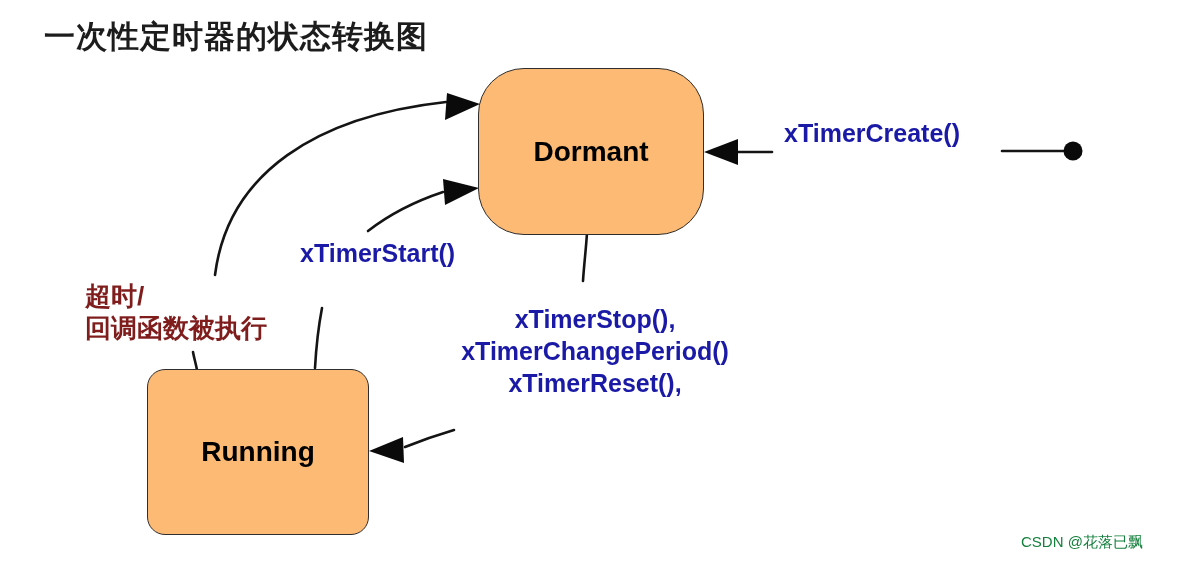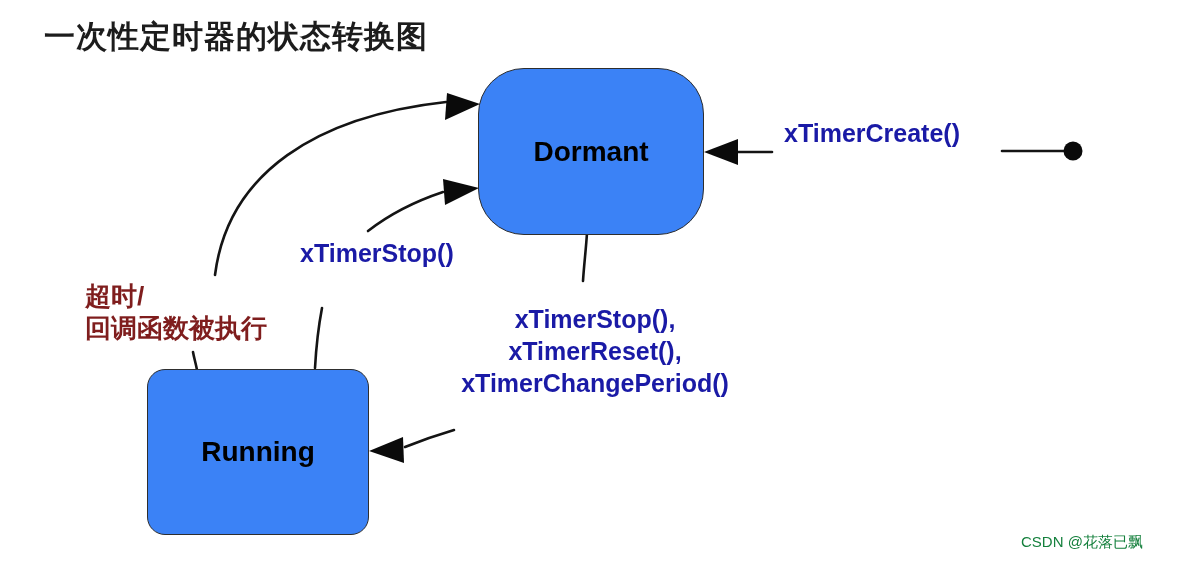--- a/index.html
+++ b/index.html
@@ -17,21 +17,21 @@
   }
   .edges {
     position:absolute; left:0; top:0; width:1177px; height:562px;
   }
   .edges path {
     fill:none; stroke:#141414; stroke-width:2.6px; stroke-linecap:round;
   }
   .edges polygon, .edges circle { fill:#0a0a0a; stroke:none; }
   .state {
     position:absolute;
-    background:#3b82f6;
+    background:#fdba74;
     border:1.5px solid #2e2e2e;
     border-radius:46px;
     display:flex; align-items:center; justify-content:center;
     font-size:28px; font-weight:bold; color:#000000;
   }
   .state.dormant { left:478px; top:68px;  width:224px; height:165px; }
   .state.running { left:147px; top:369px; width:220px; height:164px;border-radius:18px; }
   .fn-label {
     position:absolute;
     font-size:25px; font-weight:bold; color:#1a1aa6;
@@ -82,26 +82,26 @@
   <div class="state dormant">
     <span>Dormant</span>
   </div>
 
   <div class="state running">
     <span>Running</span>
   </div>
 
   <div class="fn-label lbl-create">xTimerCreate()</div>
 
-  <div class="fn-label lbl-stop">xTimerStop()</div>
+  <div class="fn-label lbl-stop">xTimerStart()</div>
 
   <div class="fn-label lbl-start">
     <div>xTimerStop(),</div>
+    <div>xTimerChangePeriod()</div>
     <div>xTimerReset(),</div>
-    <div>xTimerChangePeriod()</div>
   </div>
 
   <div class="cn-label">
     <div>超时/</div>
     <div>回调函数被执行</div>
   </div>
 
   <div class="watermark">CSDN @花落已飘</div>
 
 </div>

